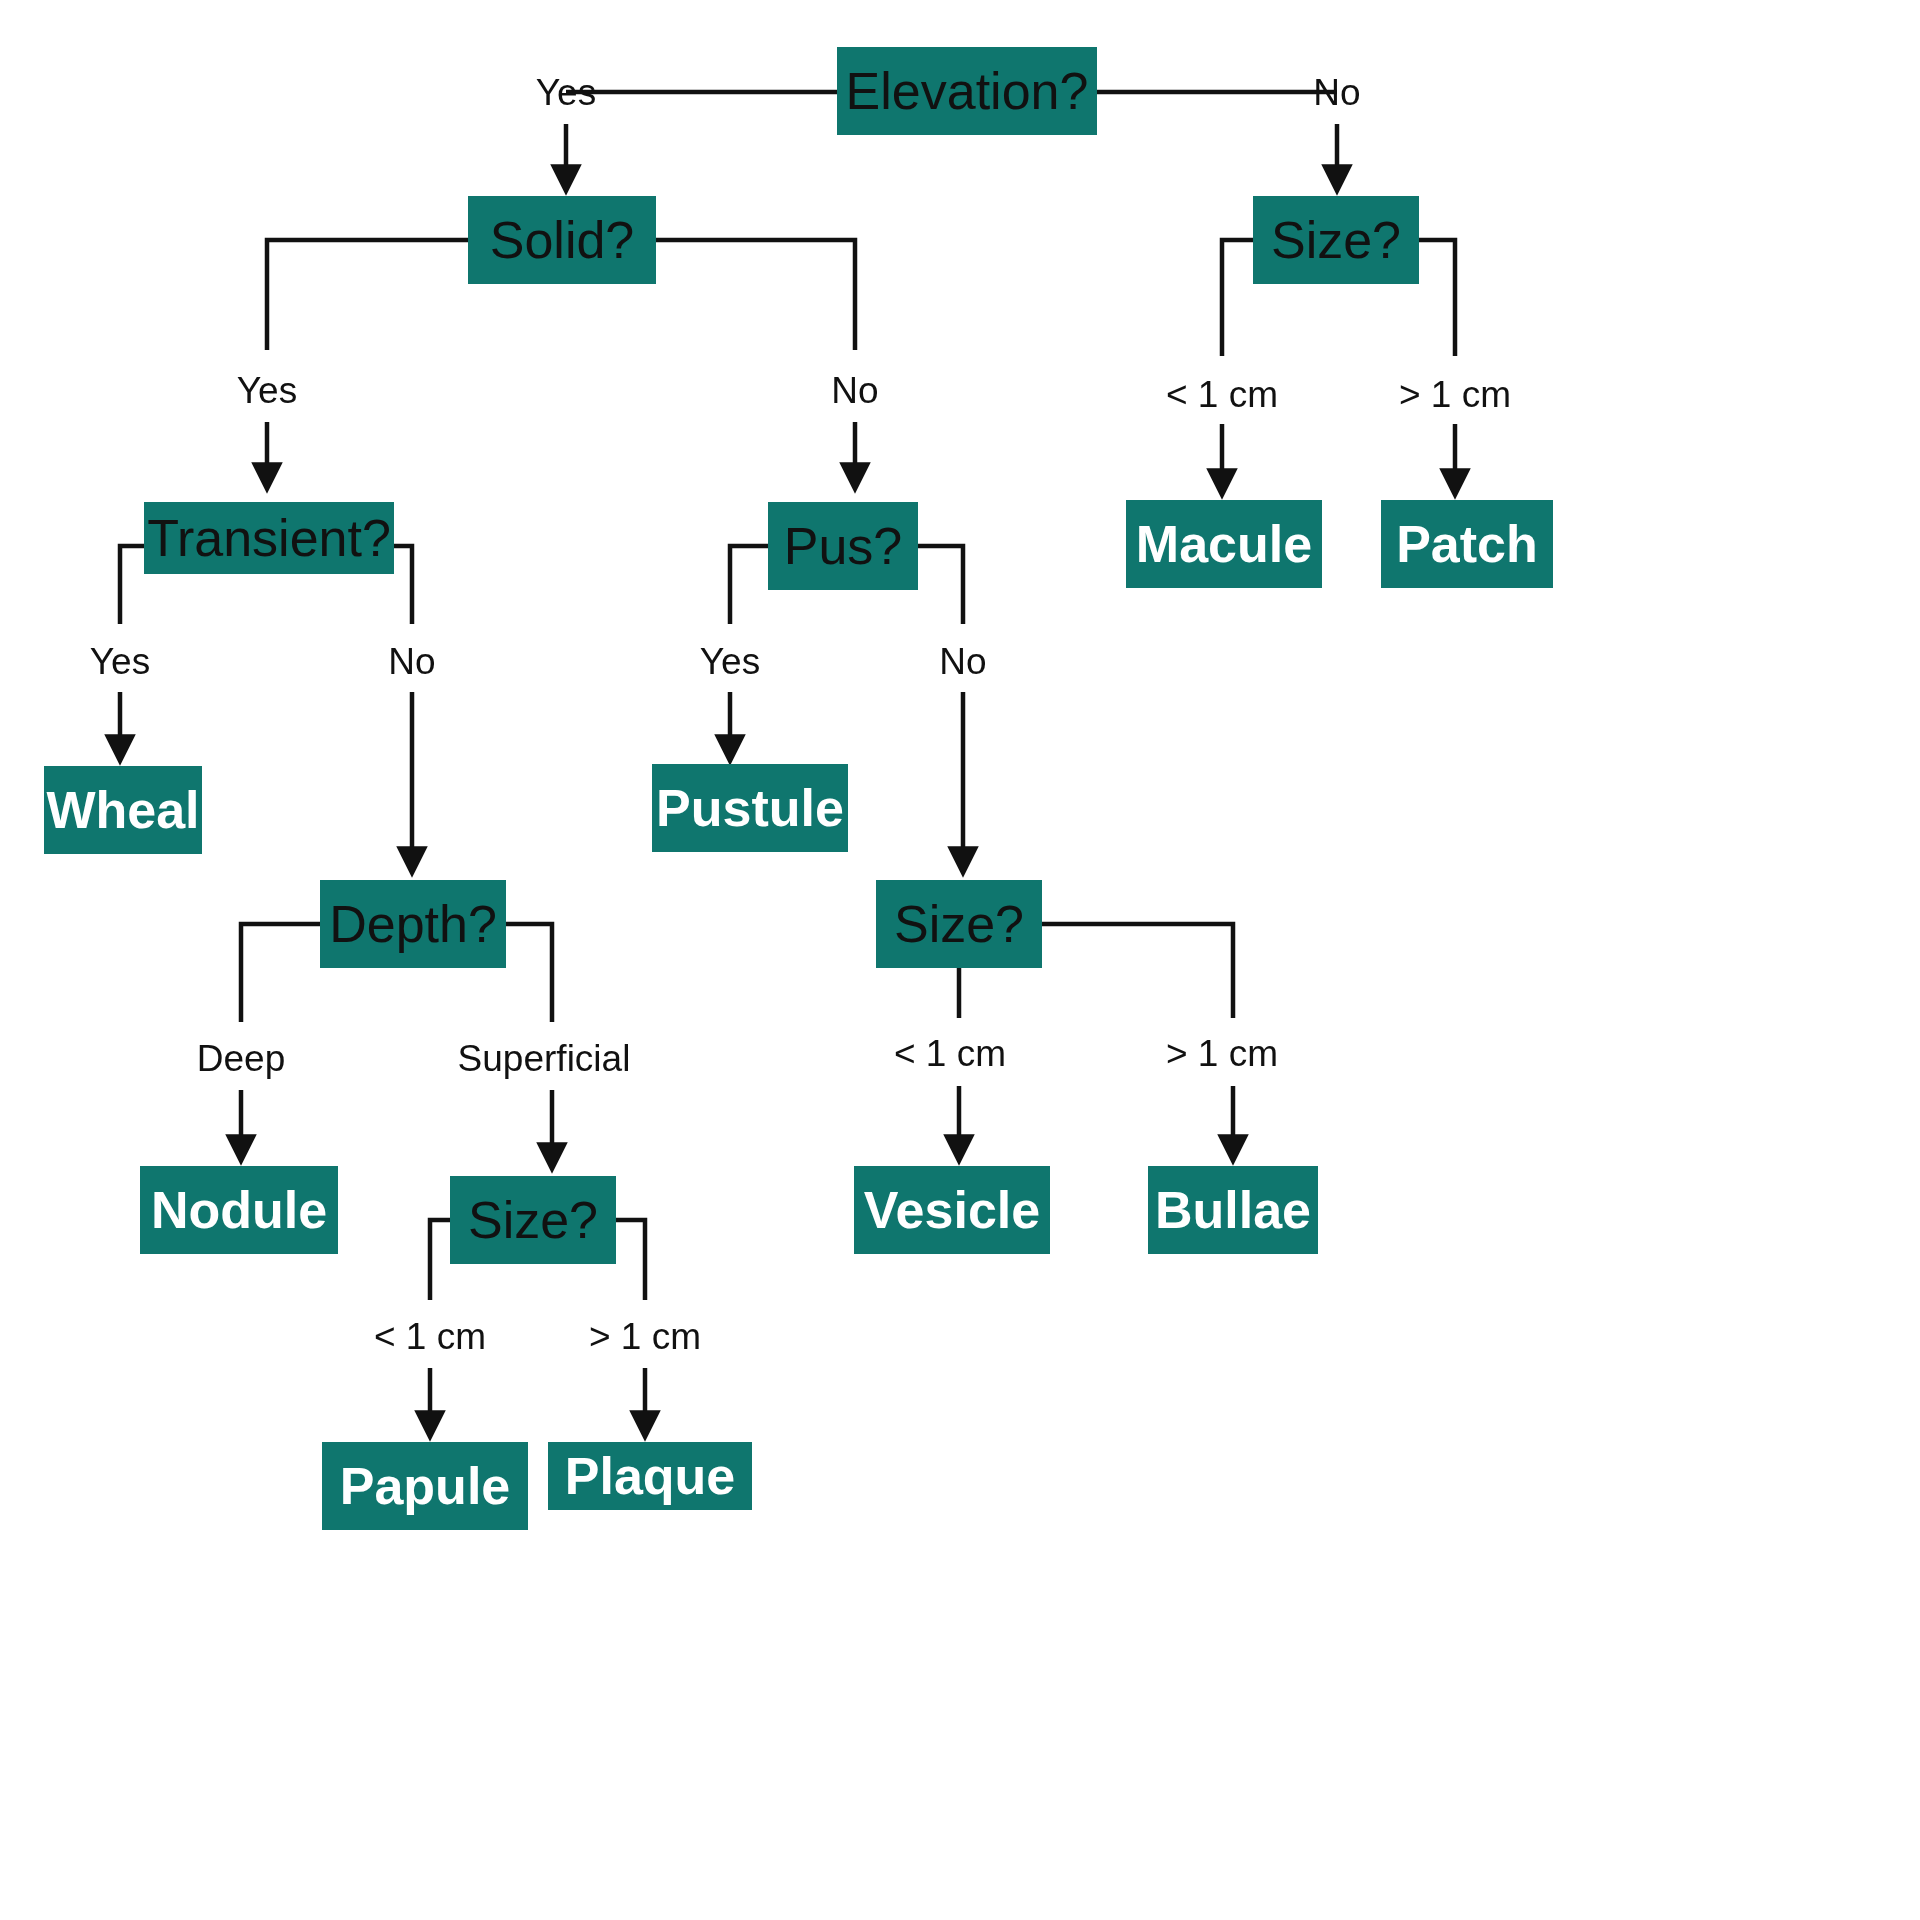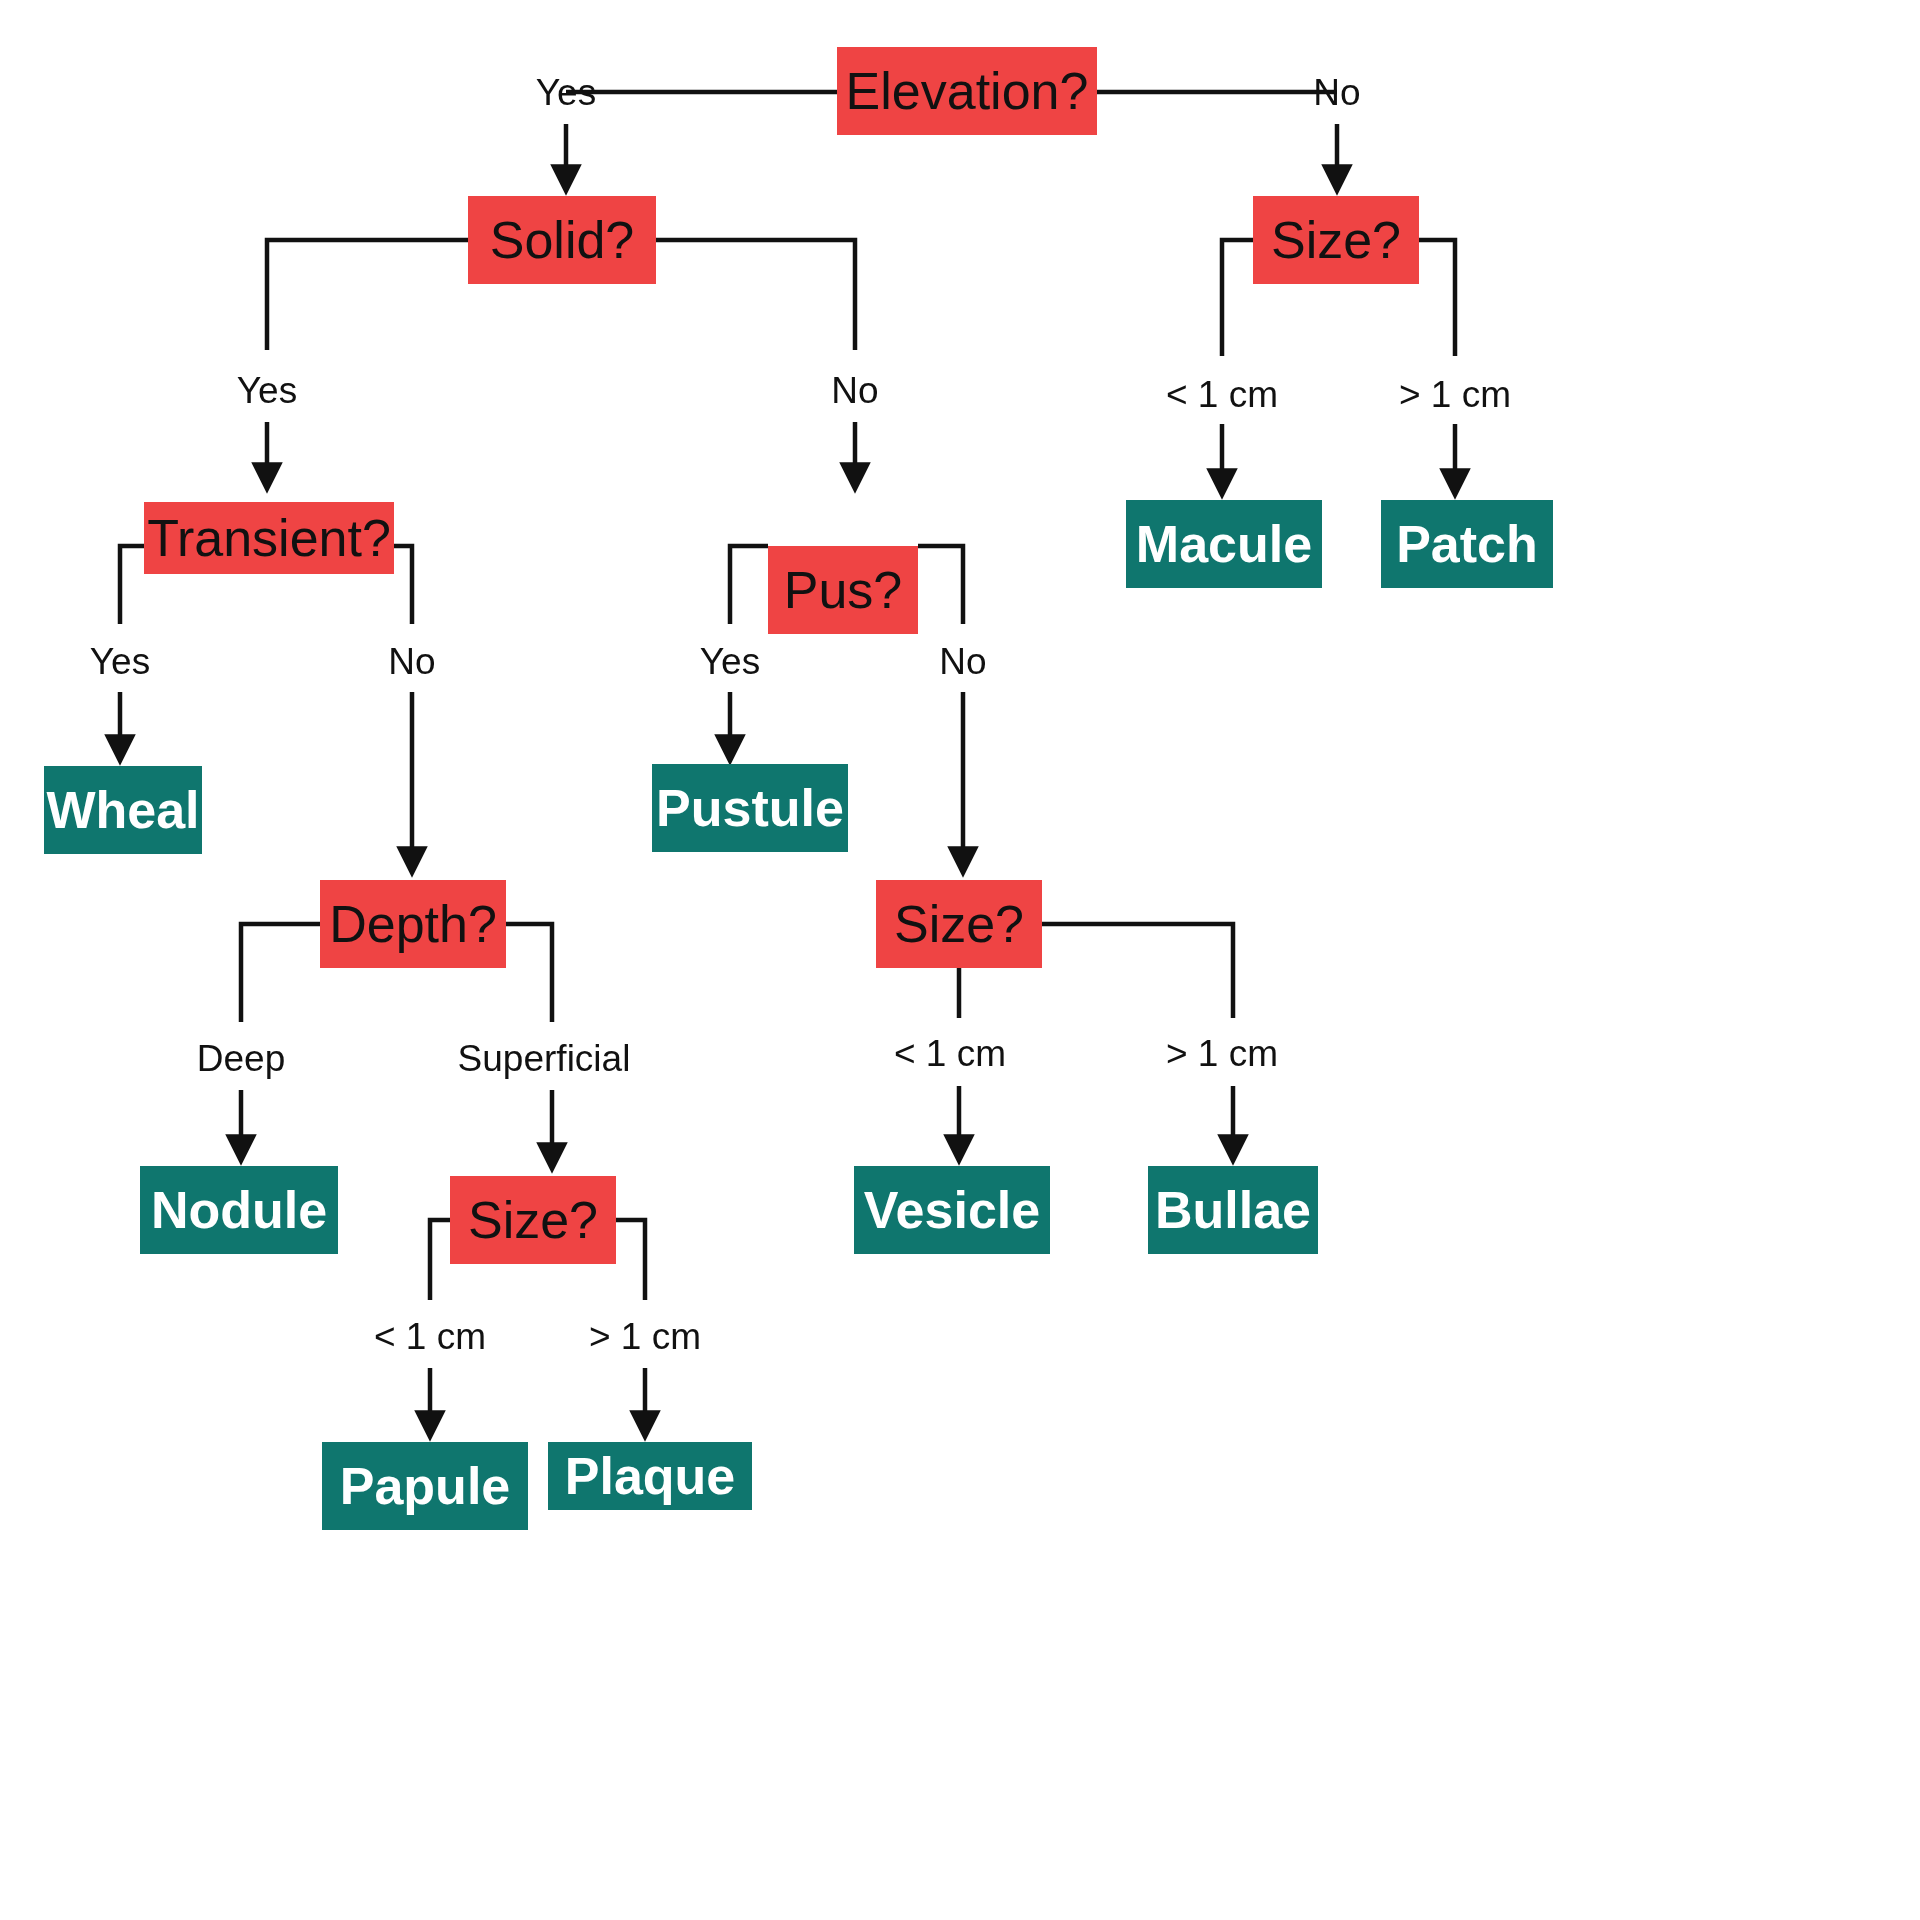--- a/index.html
+++ b/index.html
@@ -12,21 +12,21 @@
   svg.edges{position:absolute;left:0;top:0;width:1920px;height:1920px;}
 
   .node{
     position:absolute;
     display:flex;align-items:center;justify-content:center;
     box-sizing:border-box;
     white-space:nowrap;
     line-height:1;
   }
   .decision{
-    background:#ef4444;
+    background:#0f766e;
     color:#111111;
     font-size:52px;
     font-weight:400;
   }
   .leaf{
     background:#0f766e;
     color:#ffffff;
     font-size:52px;
     font-weight:700;
   }
@@ -101,21 +101,21 @@
     </div>
   <div class="node decision" style="left:468px;top:196px;width:188px;height:88px;">
       <span>Solid?</span>
     </div>
   <div class="node decision" style="left:1253px;top:196px;width:166px;height:88px;">
       <span>Size?</span>
     </div>
   <div class="node decision" style="left:144px;top:502px;width:250px;height:72px;">
       <span>Transient?</span>
     </div>
-  <div class="node decision" style="left:768px;top:502px;width:150px;height:88px;margin-top:44px;">
+  <div class="node decision" style="left:768px;top:502px;width:150px;height:88px;">
       <span>Pus?</span>
     </div>
   <div class="node decision" style="left:320px;top:880px;width:186px;height:88px;">
       <span>Depth?</span>
     </div>
   <div class="node decision" style="left:876px;top:880px;width:166px;height:88px;">
       <span>Size?</span>
     </div>
   <div class="node decision" style="left:450px;top:1176px;width:166px;height:88px;">
       <span>Size?</span>

